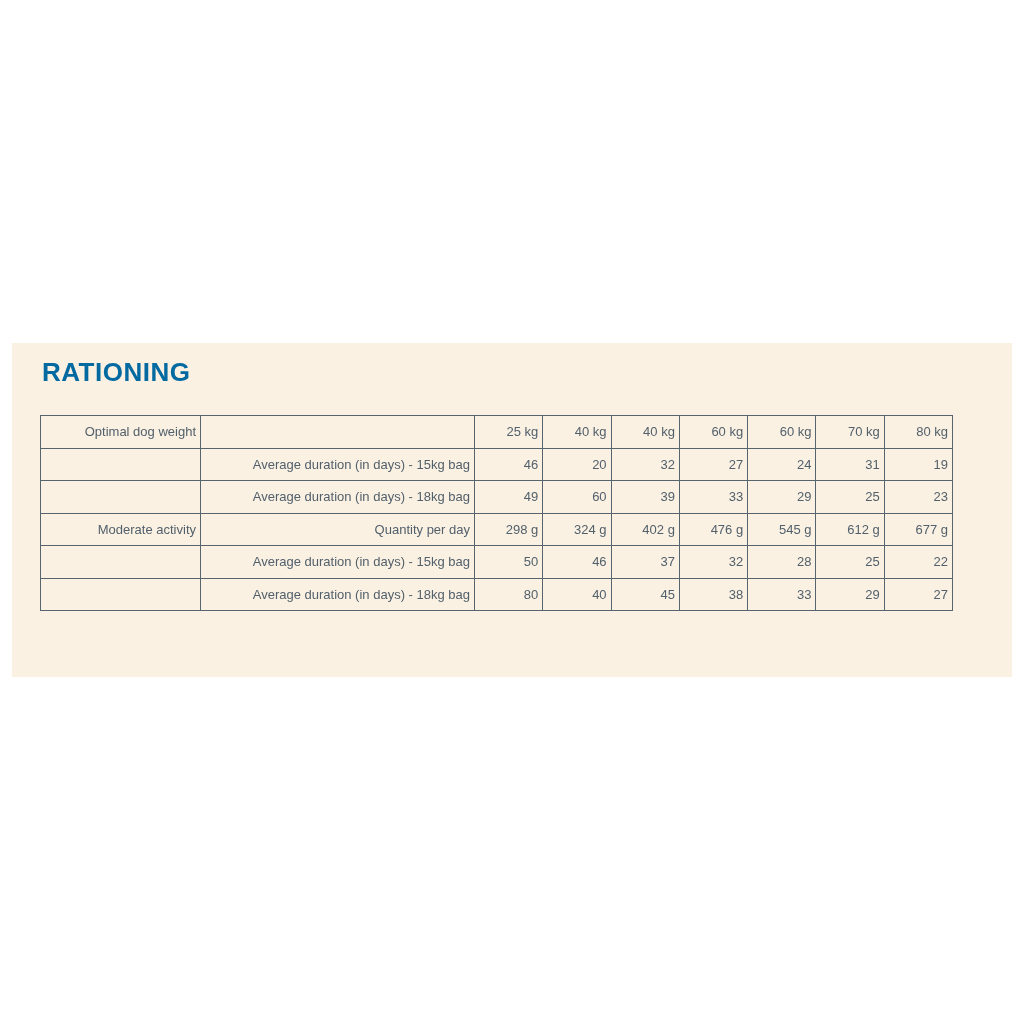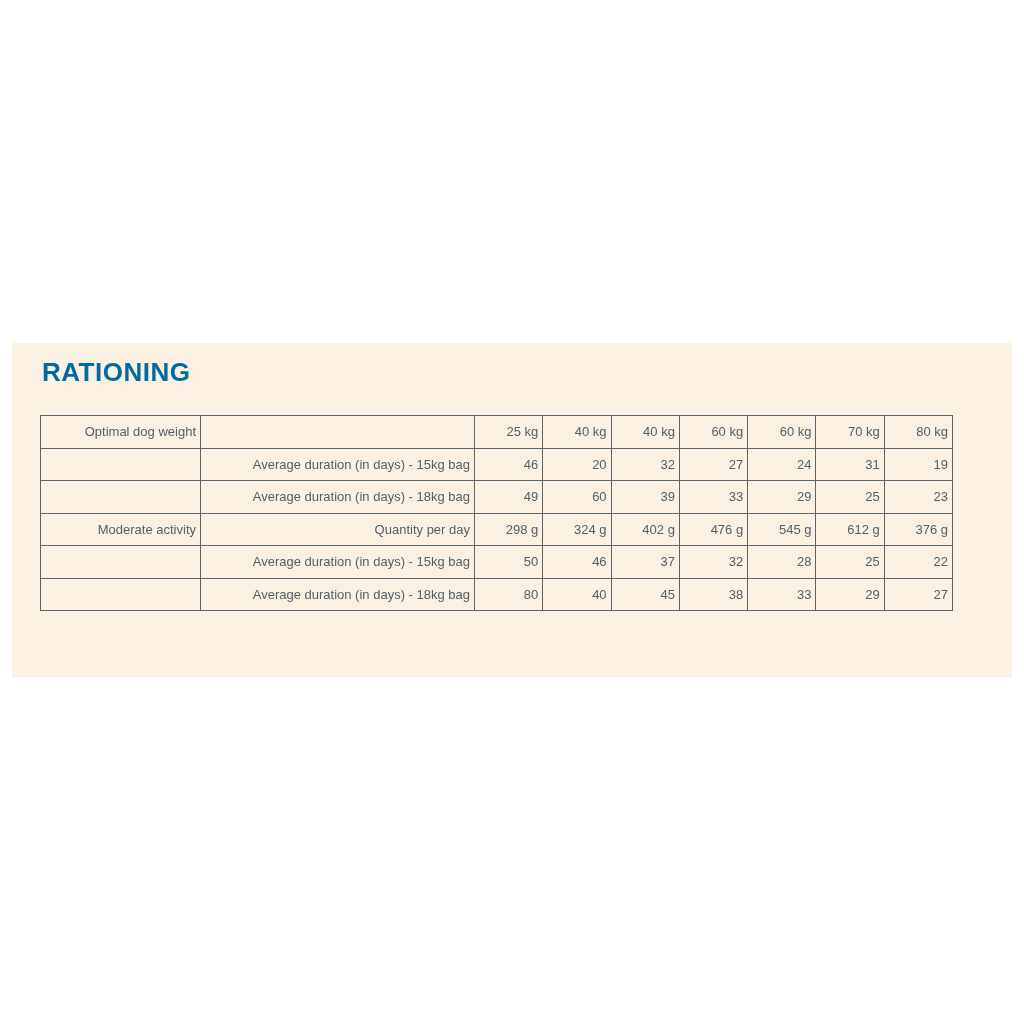--- a/index.html
+++ b/index.html
@@ -112,21 +112,21 @@
 
       <tr>
         <td>Moderate activity</td>
         <td>Quantity per day</td>
         <td>298 g</td>
         <td>324 g</td>
         <td>402 g</td>
         <td>476 g</td>
         <td>545 g</td>
         <td>612 g</td>
-        <td>376 g</td>
+        <td>677 g</td>
       </tr>
 
       <tr>
         <td></td>
         <td>Average duration (in days) - 15kg bag</td>
         <td>50</td>
         <td>46</td>
         <td>37</td>
         <td>32</td>
         <td>28</td>

